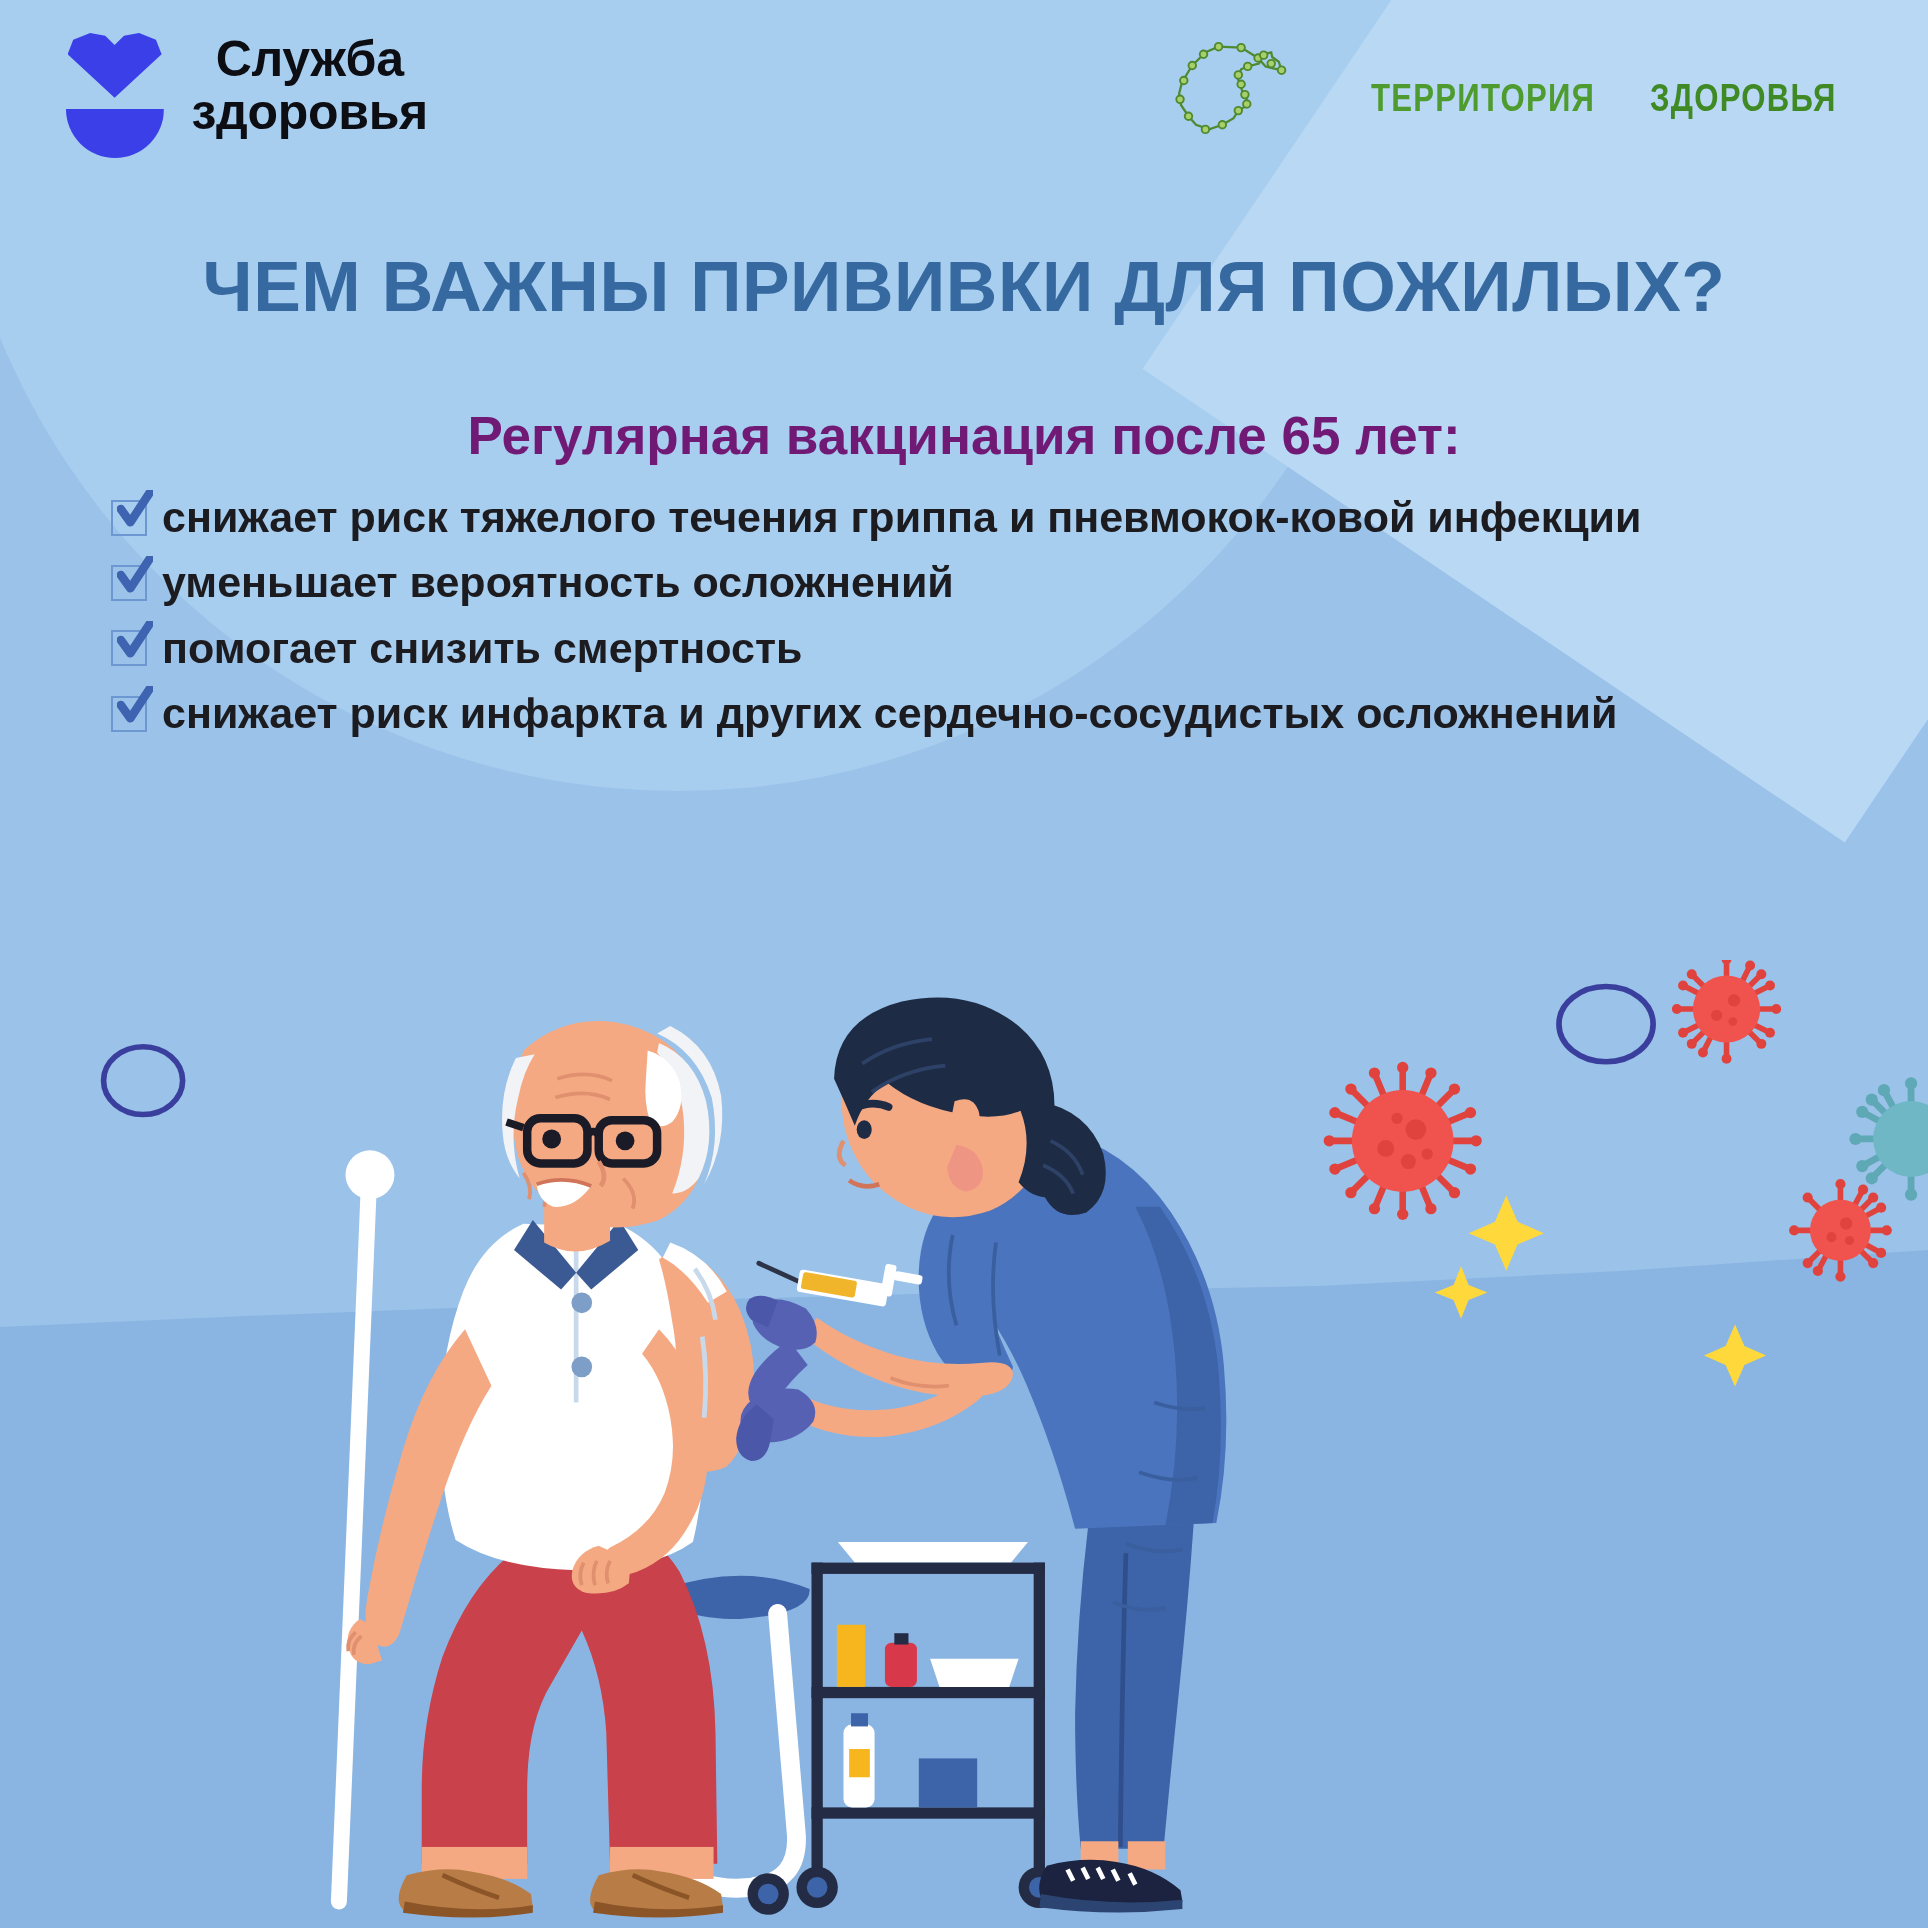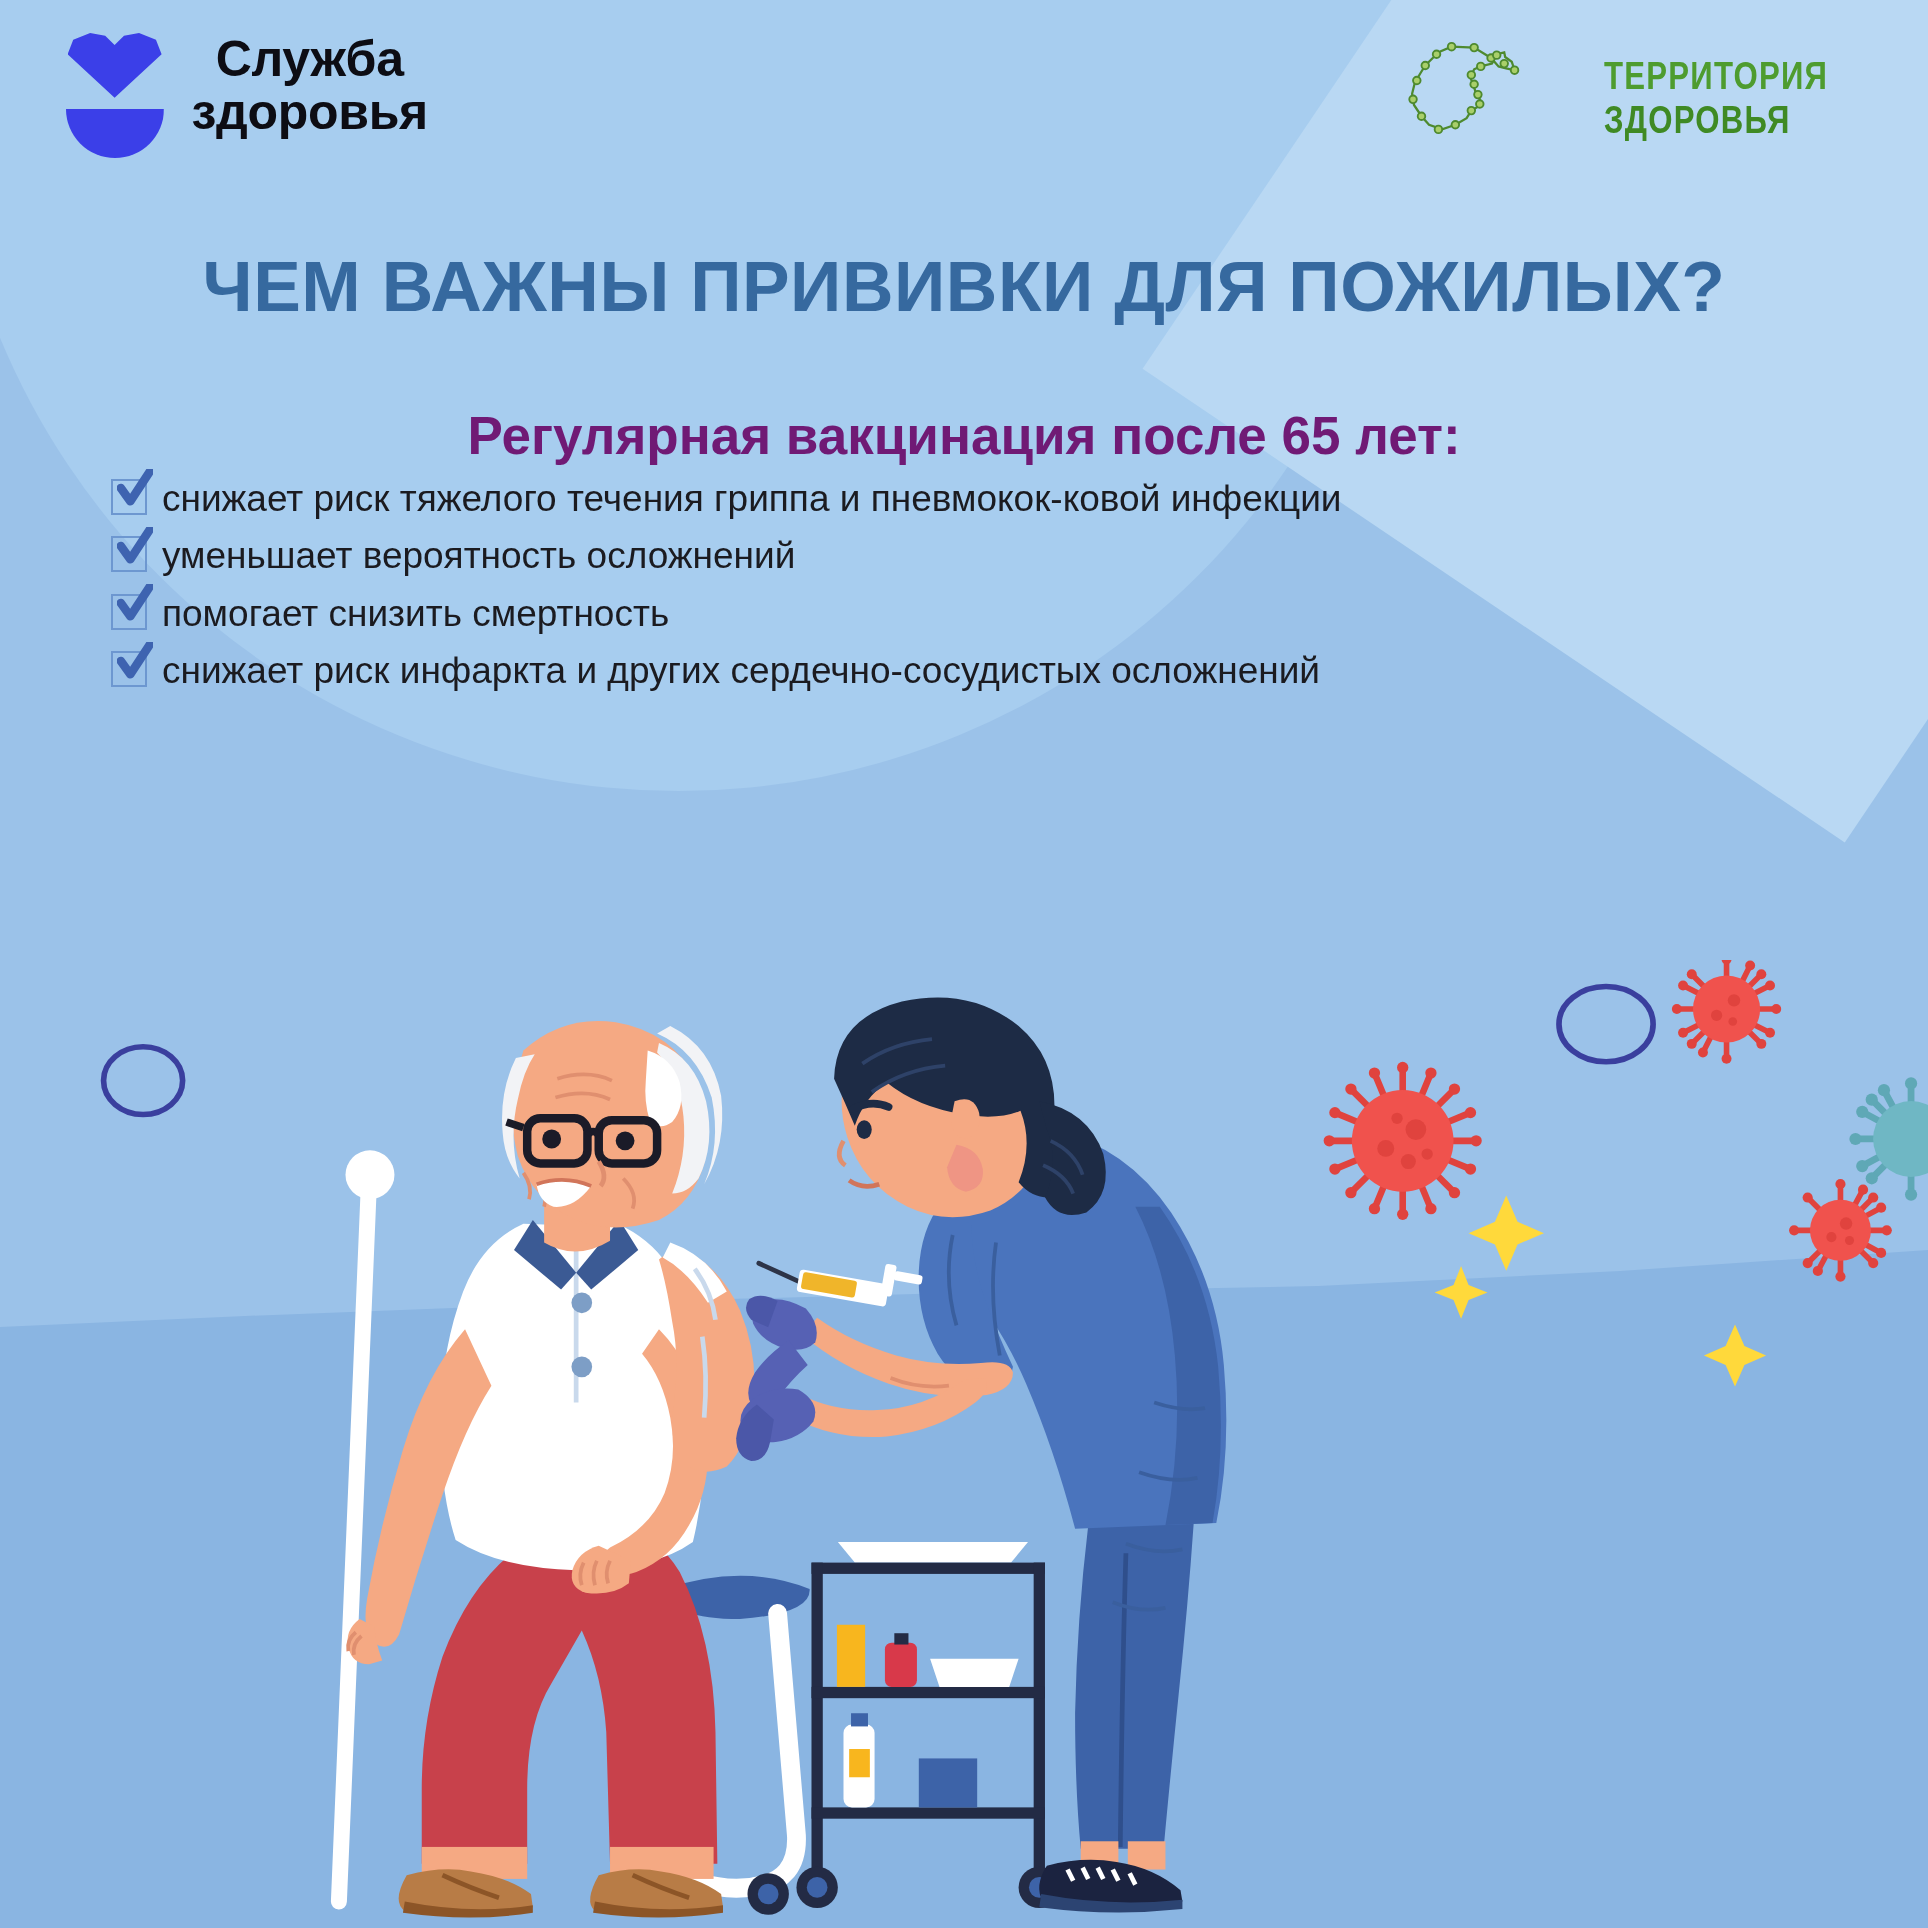--- a/index.html
+++ b/index.html
@@ -43,40 +43,40 @@
     border-radius:0 0 75px 75px;
     clip-path:inset(0 0 0 0);
   }
   #logo-left-text{
     font-size:50px;font-weight:bold;line-height:1.06;color:#0d0d14;letter-spacing:-0.3px;
     white-space:pre-line;
     text-align:center;
   }
 
   #logo-right{position:absolute;right:51px;top:26px;display:flex;align-items:center;gap:13px;}
-  #logo-right-text{display:flex;flex-direction:column;gap:5.6px;}
+  #logo-right-text{display:flex;gap:5.6px;}
   .tz-line{
     color:#4e9c2f;font-weight:bold;font-size:38px;letter-spacing:1.5px;
     transform:scaleX(.82);transform-origin:left center;line-height:1;
   }
   .tz-line.second{color:#3f8a24;}
 
   
   #title{
     position:absolute;left:0;top:247px;width:1928px;text-align:center;
     color:#36699f;font-size:70px;font-weight:bold;letter-spacing:0.5px;
     transform:scaleX(1.02);
   }
   #subtitle{
     position:absolute;left:0;top:405px;width:1928px;text-align:center;
     color:#701a75;font-size:53px;font-weight:bold;
   }
   #bullets{
-    position:absolute;left:111px;top:475px;width:1723px;
-    color:#1b1b20;font-size:37px;line-height:1.30;
+    position:absolute;left:111px;top:490px;width:1723px;
+    color:#1b1b20;font-size:43px;line-height:1.30;font-weight:bold;
   }
   .bullet-row{display:block;margin-bottom:9.4px;}
   .chk{
     display:inline-block;width:38px;height:38px;position:relative;
     vertical-align:-3.8px;margin-right:13px;
   }
   .chk .box{position:absolute;inset:1.9px 1.9px 0 0;border:2.8px solid #6d97d0;box-sizing:border-box;}
   .chk .tick{
     position:absolute;left:5.6px;top:-7.5px;width:36px;height:40px;
   }

